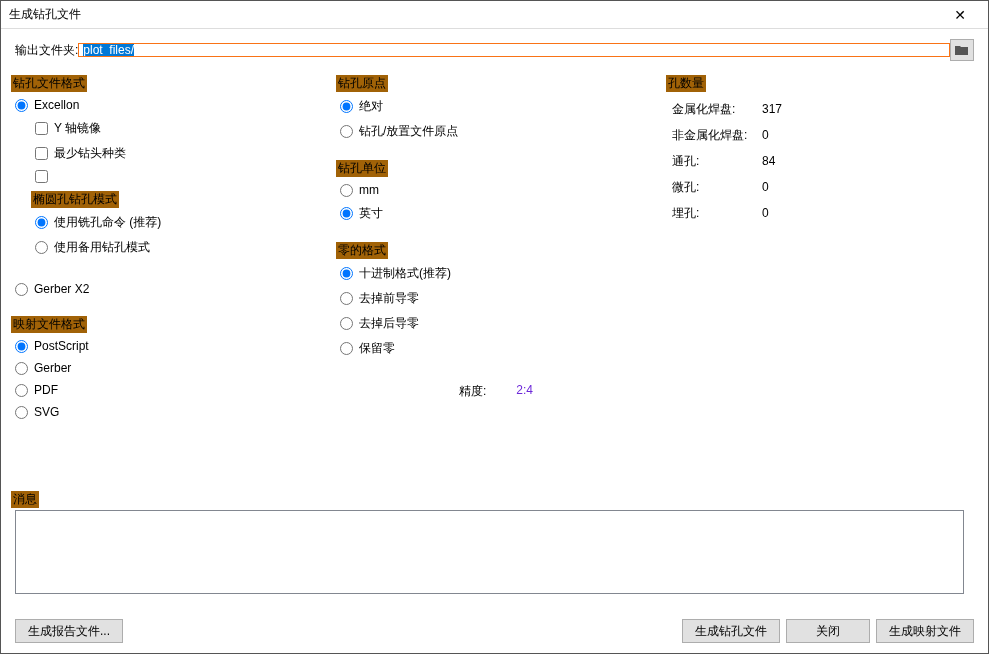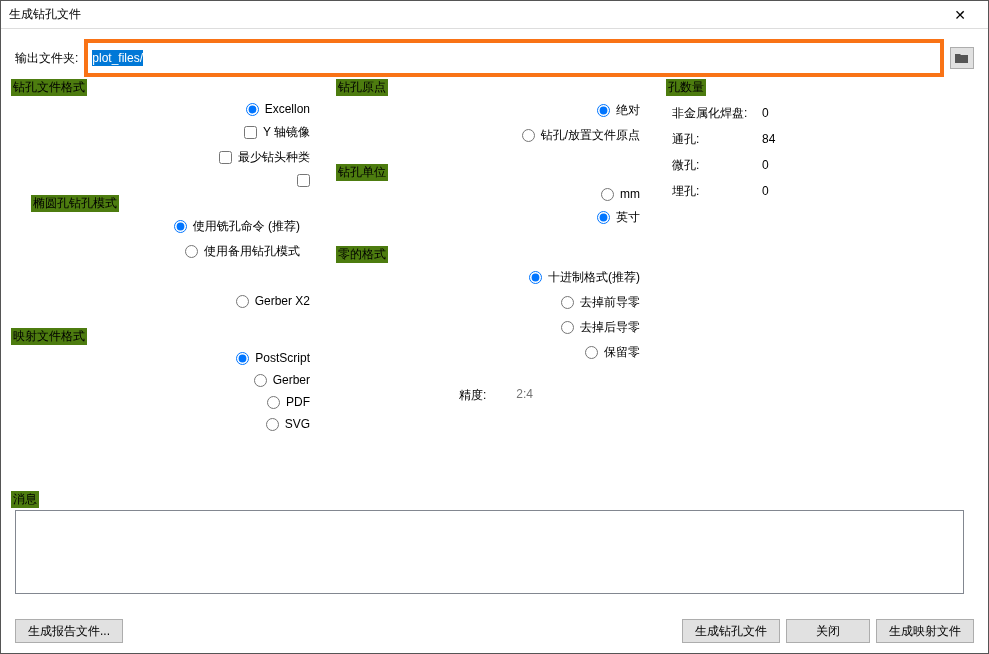--- a/index.html
+++ b/index.html
@@ -26,21 +26,21 @@
 .titlebar .close {
   width: 40px;
   height: 28px;
   display: flex;
   align-items: center;
   justify-content: center;
   cursor: pointer;
   font-size: 14px;
 }
 .content { flex: 1; padding: 10px 14px 6px 14px; display: flex; flex-direction: column; }
-.row-output { display: flex; align-items: center; gap: 6px; margin-bottom: 2px; }
+.row-output { display: flex; align-items: center; margin-bottom: 14px; }
 .row-output label { white-space: nowrap; }
 .sel-text { background: #0078d7; color: #fff; padding: 1px 0; }
 .folder-btn {
   width: 24px; height: 22px;
   border: 1px solid #adadad;
   background: #e1e1e1;
   display: flex; align-items: center; justify-content: center;
   cursor: pointer;
 }
 .main-grid {
@@ -55,48 +55,47 @@
 fieldset {
   border: 1px solid #ddd;
   padding: 8px 10px 10px 10px;
   margin-bottom: 6px;
   position: relative;
 }
 fieldset.noborder { border: none; padding-left: 0; padding-top: 2px;}
 legend {
   font-size: 12px;
   padding: 0 2px;
-  background: #4d7c0f;
+  background: #a16207;
   margin-left: -4px;
 }
 .opt-row {
   display: flex;
   align-items: center;
   gap: 6px;
   padding: 4px 0;
   cursor: pointer;
-  justify-content: flex-end;
 }
 .opt-row.indent1 { padding-left: 20px; }
 input[type=radio], input[type=checkbox] {
   width: 13px; height: 13px;
   margin: 0;
 }
 .sub-fieldset {
   margin-left: 20px;
   margin-top: 4px;
 }
 .precision-row {
   display: flex;
   gap: 30px;
   padding: 6px 0 0 2px;
   color: #000;
   justify-content: center;
 }
-.precision-row .val { color: #737373; }
+.precision-row .val { color: #6d28d9; }
 .holes-table {
   padding: 2px 0 0 2px;
   line-height: 26px;
 }
 .holes-table .hrow { display: flex; }
 .holes-table .hlabel { width: 90px; }
 .holes-table .hval { width: 40px; text-align: left; }
 .msg-block { margin-top: 4px; }
 .msg-block textarea {
   width: 100%;
@@ -118,21 +117,21 @@
   min-width: 84px;
   height: 24px;
   border: 1px solid #adadad;
   background: #e1e1e1;
   font-size: 12px;
   font-family: inherit;
   padding: 0 12px;
   cursor: pointer;
 }
 .output-display {
-  flex: 1; height: 38px; border: 4px solid #f97316;
+  flex: 1; height: 14px; border: 1px solid #f97316;
   display: flex; align-items: center; padding: 0 4px;
   overflow: hidden; white-space: nowrap;
 }
 </style>
 </head>
 <body>
 
 <div class="titlebar">
   <div class="title">生成钻孔文件</div>
   <div class="close">✕</div>
@@ -176,21 +175,21 @@
           <legend>椭圆孔钻孔模式</legend>
           <label class="opt-row">
             <input type="radio" name="ellipse" checked="" style="">
             <span>使用铣孔命令 (推荐)</span>
           </label>
           <label class="opt-row">
             <input type="radio" name="ellipse" style="">
             <span>使用备用钻孔模式</span>
           </label>
         </fieldset>
-        <label class="opt-row" style="margin-top:16px">
+        <label class="opt-row" style="margin-top:8px">
           <input type="radio" name="dfmt" style="">
           <span>Gerber X2</span>
         </label>
       </fieldset>
 
       <fieldset class="noborder">
         <legend>映射文件格式</legend>
         <label class="opt-row">
           <input type="radio" name="mfmt" checked="" style="">
           <span>PostScript</span>
@@ -258,20 +257,24 @@
       <div class="precision-row">
         <span>精度:</span>
         <span class="val">2:4</span>
       </div>
     </div>
 
     <div class="col col3">
       <fieldset class="noborder">
         <legend>孔数量</legend>
         <div class="holes-table">
+          <div class="hrow">
+              <span class="hlabel">金属化焊盘:</span>
+              <span class="hval">317</span>
+            </div>
           <div class="hrow">
               <span class="hlabel">非金属化焊盘:</span>
               <span class="hval">0</span>
             </div>
           <div class="hrow">
               <span class="hlabel">通孔:</span>
               <span class="hval">84</span>
             </div>
           <div class="hrow">
               <span class="hlabel">微孔:</span>

